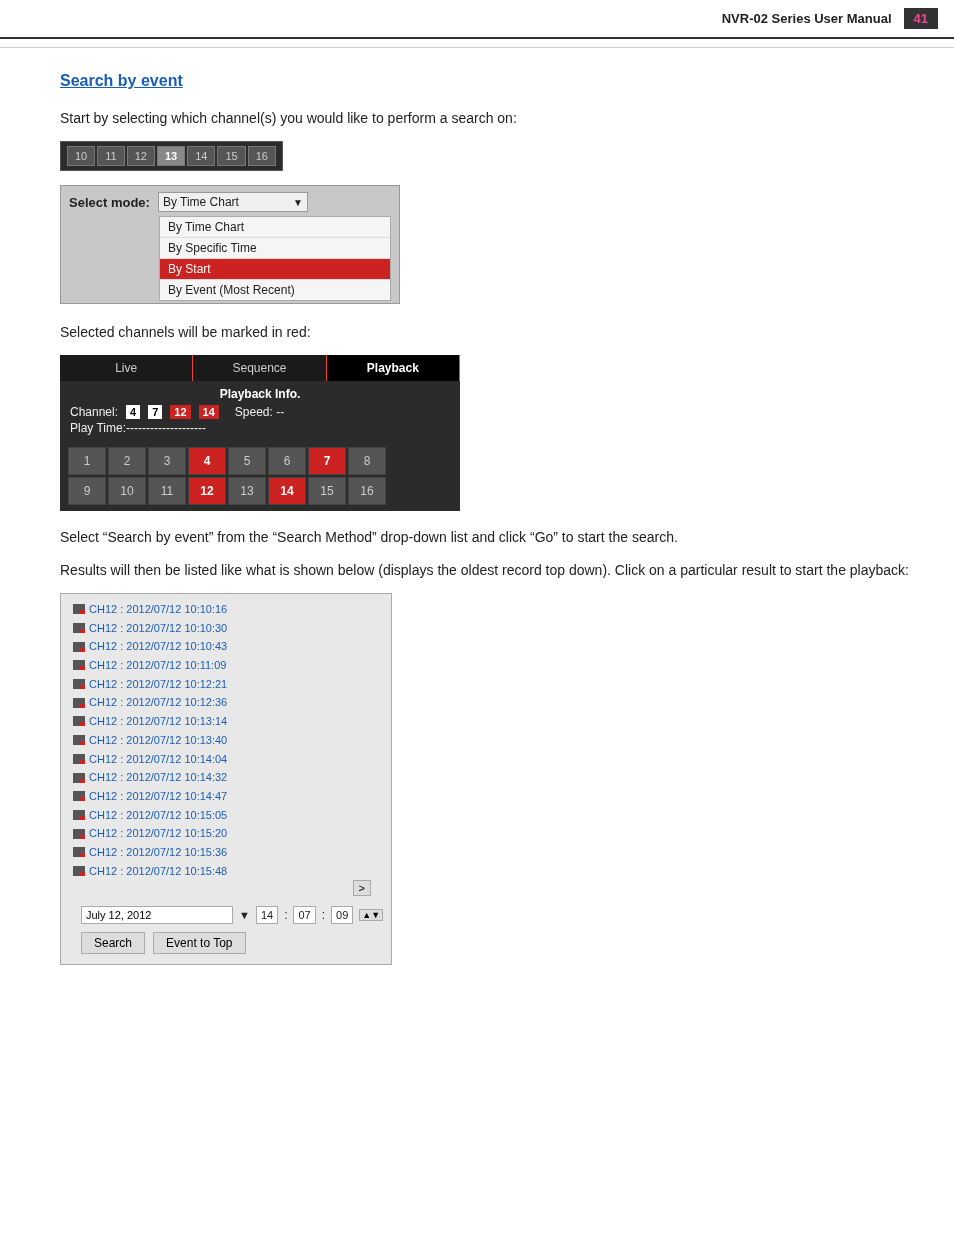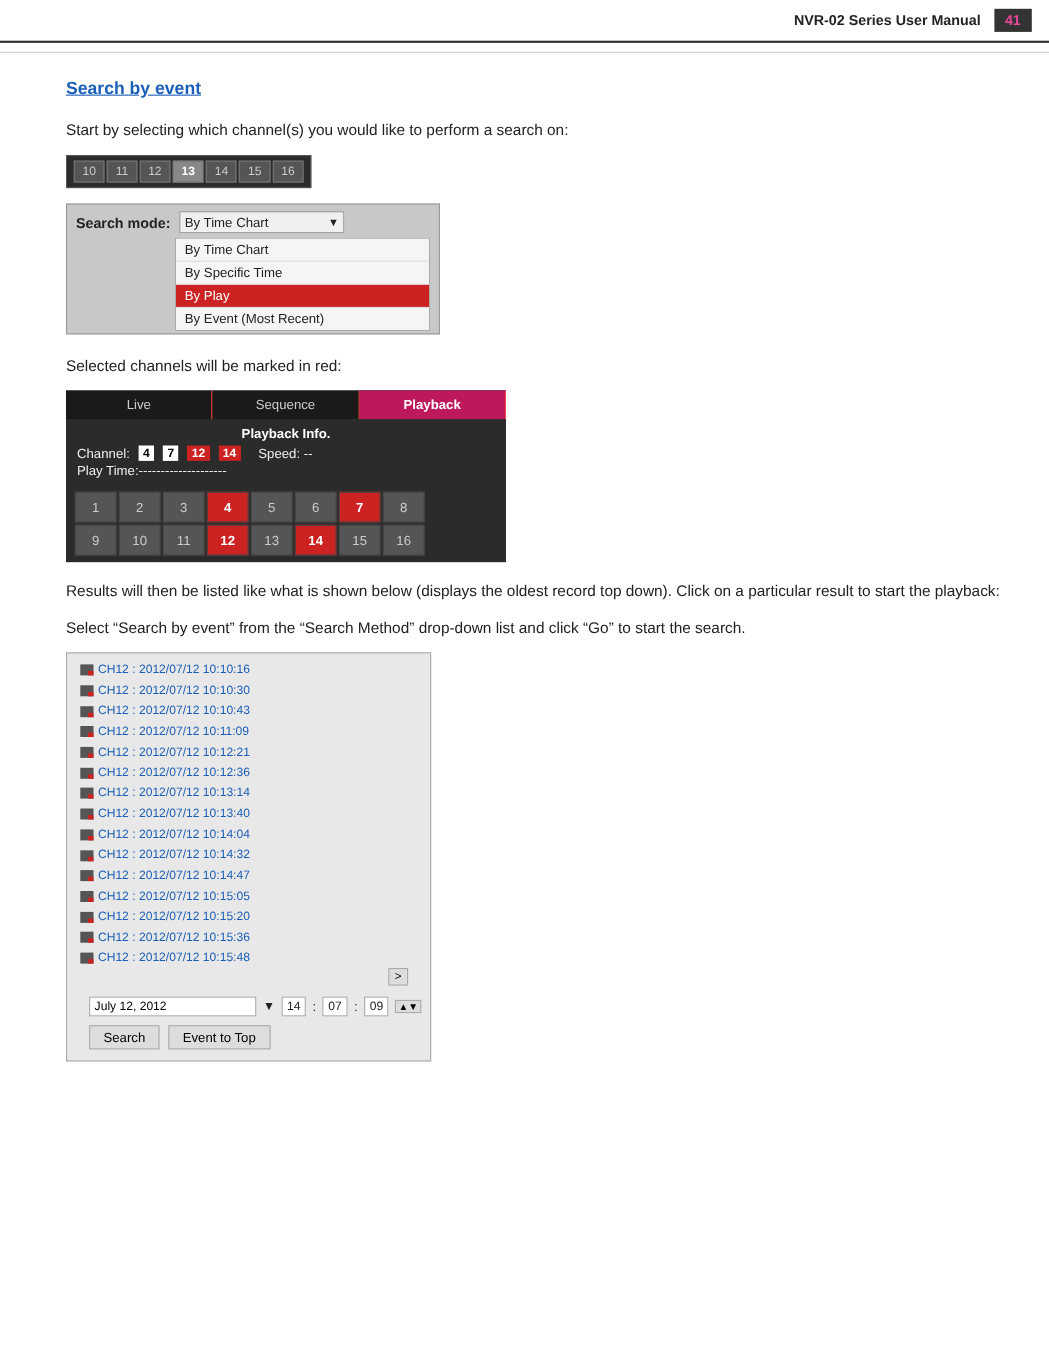--- a/index.html
+++ b/index.html
@@ -149,21 +149,21 @@
     }
     .pb-tab {
       flex: 1;
       text-align: center;
       padding: 6px 0;
       font-size: 12px;
       color: #ccc;
       border-right: 1px solid #ef4444;
     }
     .pb-tab.active {
-      background: #be185d;
+      background: #000000;
       color: #fff;
       font-weight: bold;
     }
     .pb-info-section {
       background: #2b2b2b;
       padding: 6px 10px;
       font-size: 12px;
     }
     .pb-info-title {
       text-align: center;
@@ -341,31 +341,31 @@
         <div class="ch-tab active">13</div>
         <div class="ch-tab">14</div>
         <div class="ch-tab">15</div>
         <div class="ch-tab">16</div>
       </div>
   </div>
 
   
   <div class="search-mode-container">
     <div class="search-mode-row">
-      <span class="search-mode-label">Search mode:</span>
+      <span class="search-mode-label">Select mode:</span>
       <div class="search-mode-dropdown">
         <span>By Time Chart</span>
         <span class="dropdown-arrow">▼</span>
       </div>
     </div>
     <div class="dropdown-options">
 
     <div class="dropdown-option">By Time Chart</div>
         <div class="dropdown-option">By Specific Time</div>
-        <div class="dropdown-option highlighted">By Play</div>
+        <div class="dropdown-option highlighted">By Start</div>
         <div class="dropdown-option">By Event (Most Recent)</div>
       </div>
   </div>
 
   
   <p class="body-text" style="margin-top:14px;">Selected channels will be marked in red:</p>
 
   
   <div class="playback-panel">
     <div class="playback-tabs">
@@ -411,24 +411,24 @@
         <div class="cg-cell red">12</div>
         <div class="cg-cell">13</div>
         <div class="cg-cell red">14</div>
         <div class="cg-cell">15</div>
         <div class="cg-cell">16</div>
       </div>
     </div>
   </div>
 
   
+  <p class="body-text">Select “Search by event” from the “Search Method” drop-down list and click “Go” to start the search.</p>
+
+  
   <p class="body-text">Results will then be listed like what is shown below (displays the oldest record top down). Click on a particular result to start the playback:</p>
-
-  
-  <p class="body-text">Select “Search by event” from the “Search Method” drop-down list and click “Go” to start the search.</p>
 
   
   <div class="results-container">
     <div id="results-list">
 
     <div class="result-item">
           <span class="result-icon"></span>
           <span>CH12 : 2012/07/12 10:10:16</span>
         </div>
         <div class="result-item">

